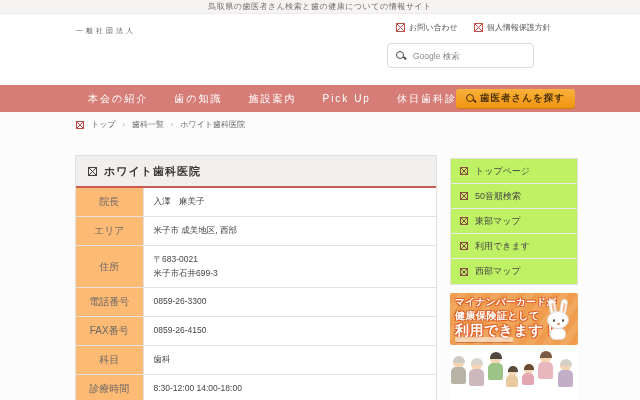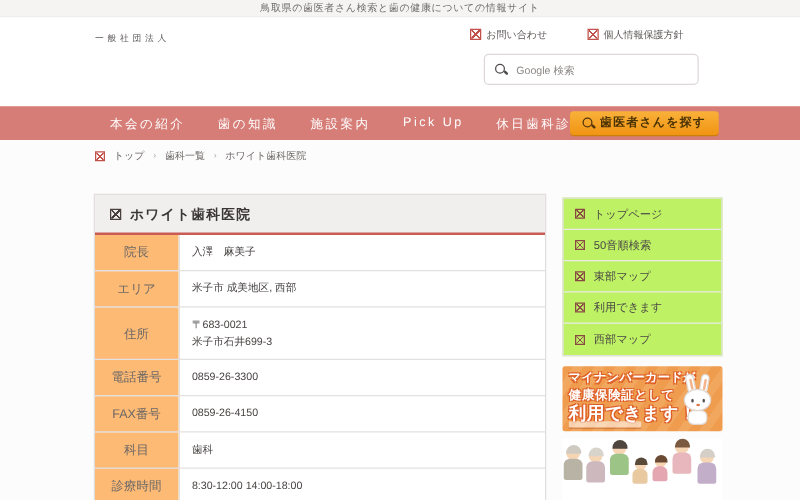--- a/index.html
+++ b/index.html
@@ -11,23 +11,23 @@
   .topbar { position:absolute; left:0; top:0; width:640px; height:14px;
     background:#f6f4f3; border-bottom:1px solid #eeebea;
     display:flex; align-items:center; justify-content:center; }
   .topbar span { font-size:8px; color:#6f6b6a; letter-spacing:.5px; }
 
   
   .header { position:absolute; left:0; top:14px; width:640px; height:71px; background:#ffffff; }
   .logo { position:absolute; left:76px; top:12px; }
   .logo .orgtype { font-size:7px; color:#5a5655; letter-spacing:3px; display:block; }
   .logo .orgname { font-size:17px; color:#403c3b; letter-spacing:4px; font-weight:bold; margin-top:3px; display:block; }
-  .hlinks { position:absolute; left:376px; top:8px; display:flex; gap:32px; }
+  .hlinks { position:absolute; left:396px; top:8px; display:flex; gap:16px; }
   .hlink { display:flex; align-items:center; gap:4px; font-size:8px; color:#5c5857; cursor:pointer; }
-  .searchbox { position:absolute; left:387px; top:29px; width:172px; height:25px;
+  .searchbox { position:absolute; left:387px; top:29px; width:147px; height:25px;
     background:#fff; border:1px solid #ddd9d8; border-radius:4px;
     display:flex; align-items:center; padding:0 8px; gap:7px; }
   .searchbox input { border:none; outline:none; flex:1; font-size:8.5px; color:#555;
     font-family:inherit; background:transparent; }
   .searchbox input::placeholder { color:#8c8886; }
 
   
   .bx { display:inline-block; width:9px; height:9px; border:1px solid currentColor; flex:none;
     background:
       linear-gradient(45deg, transparent 44%, currentColor 44%, currentColor 56%, transparent 56%),

